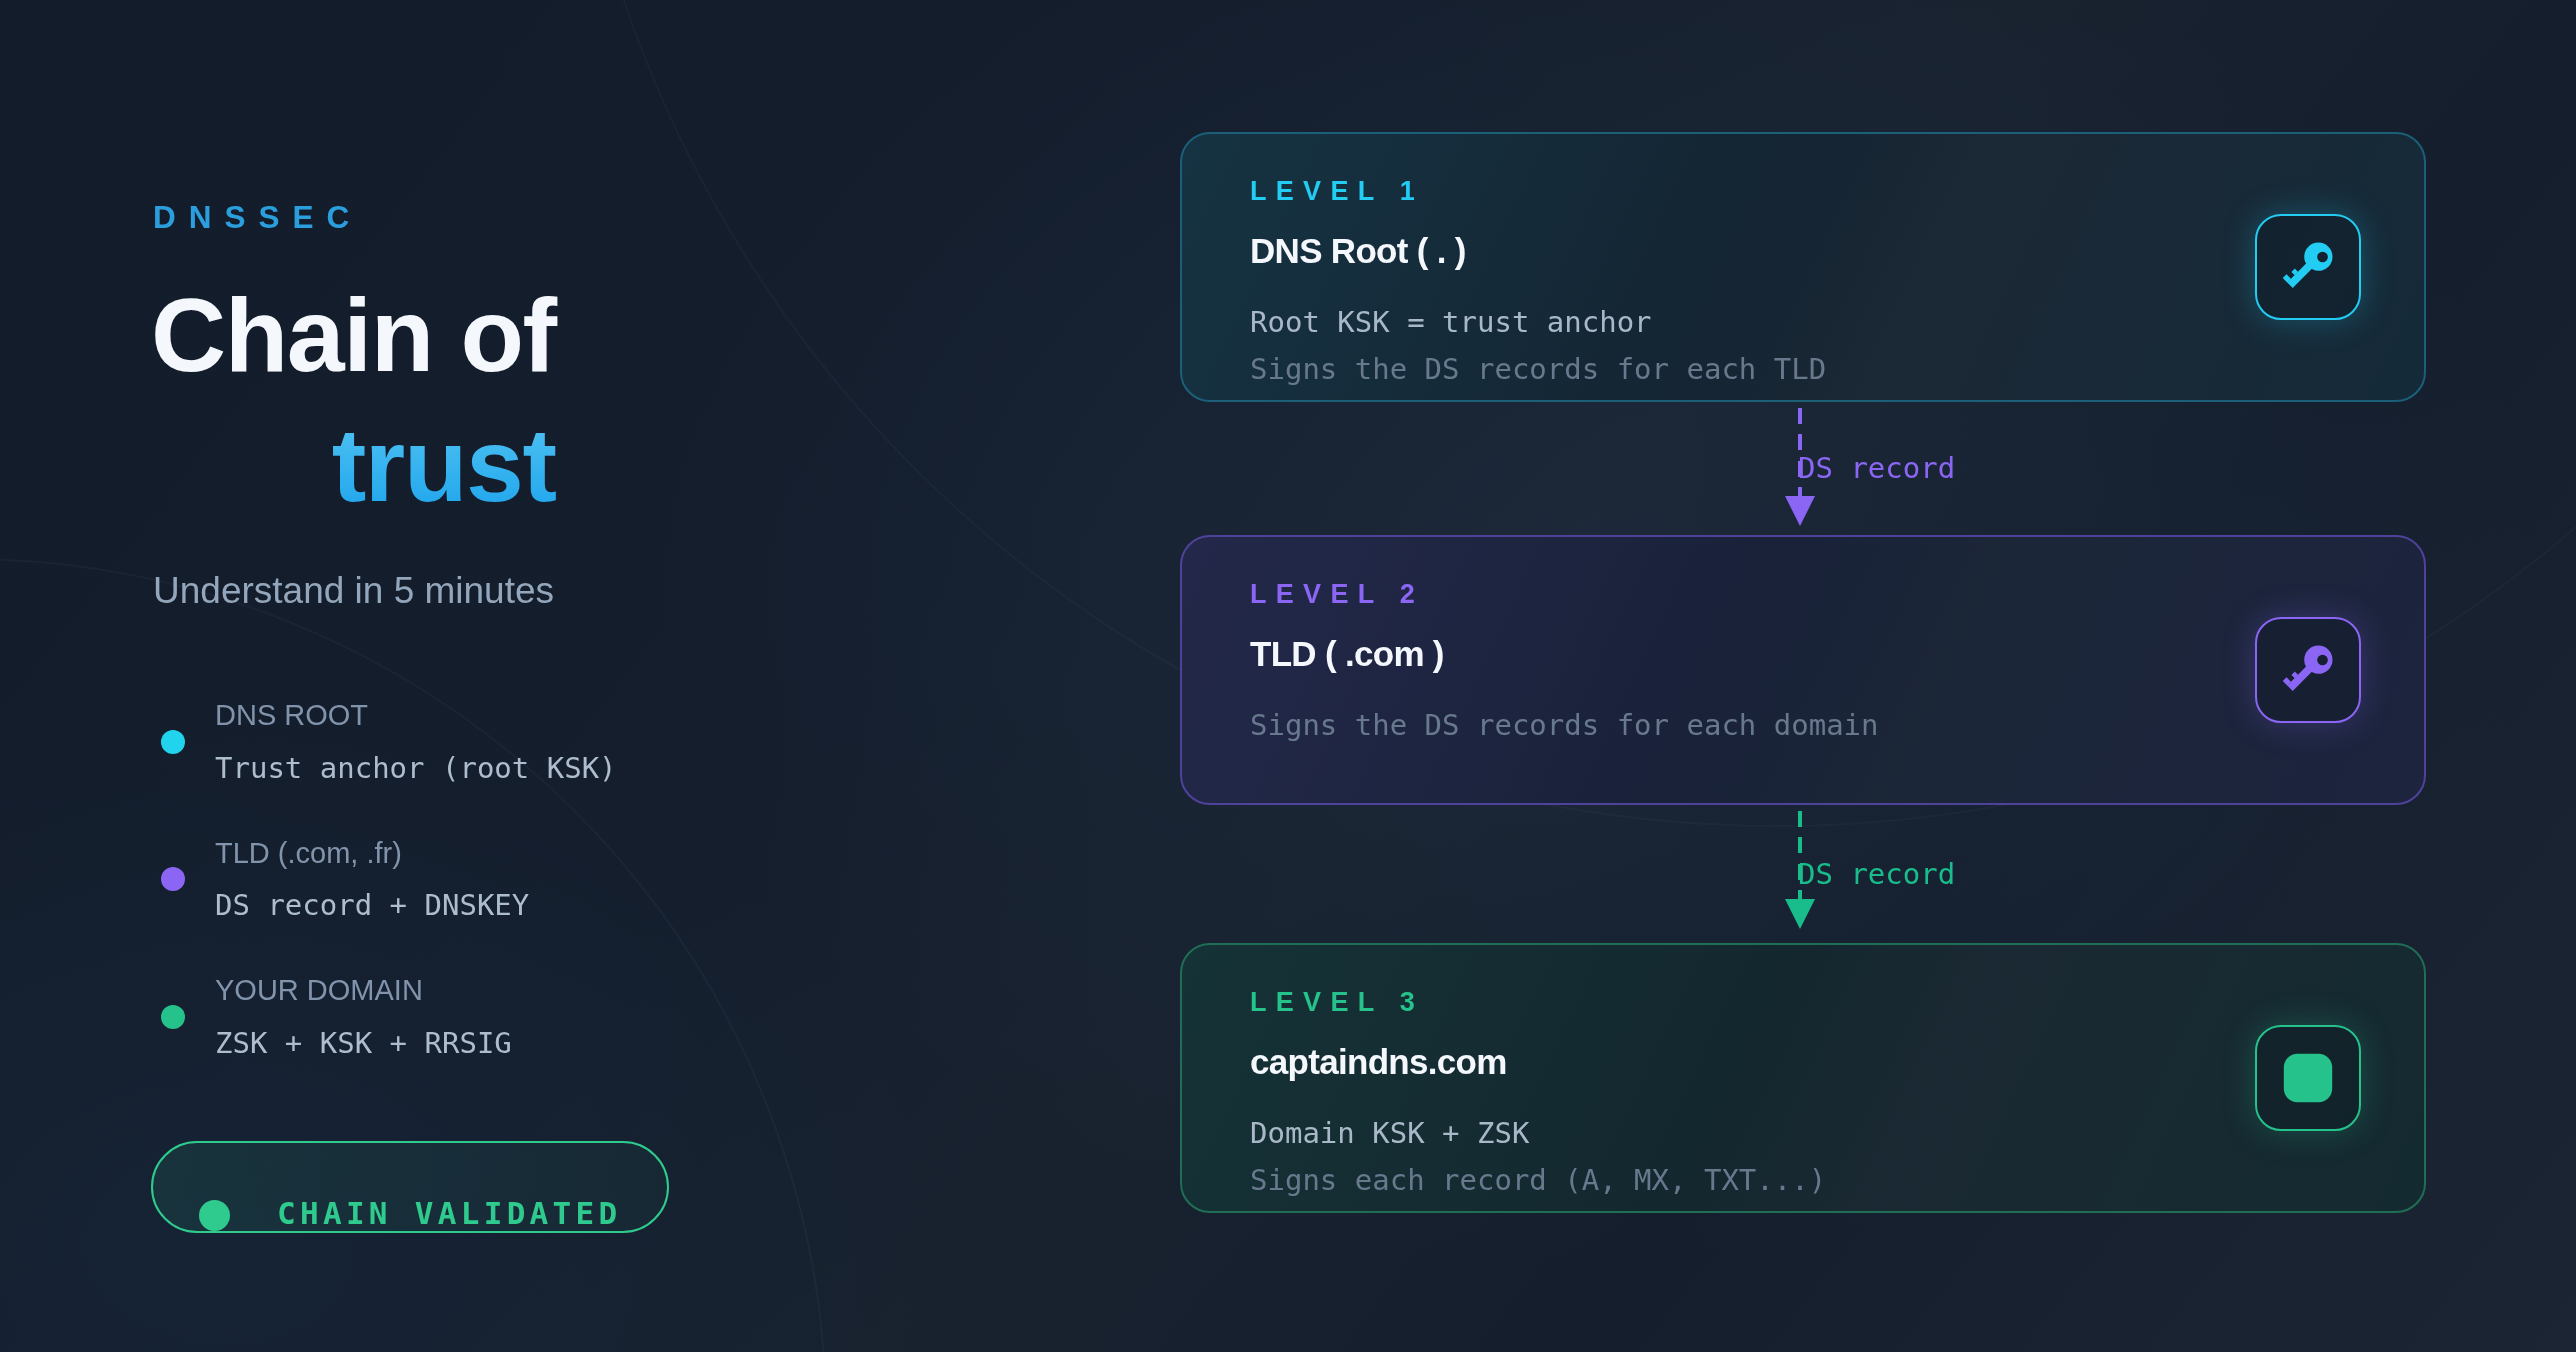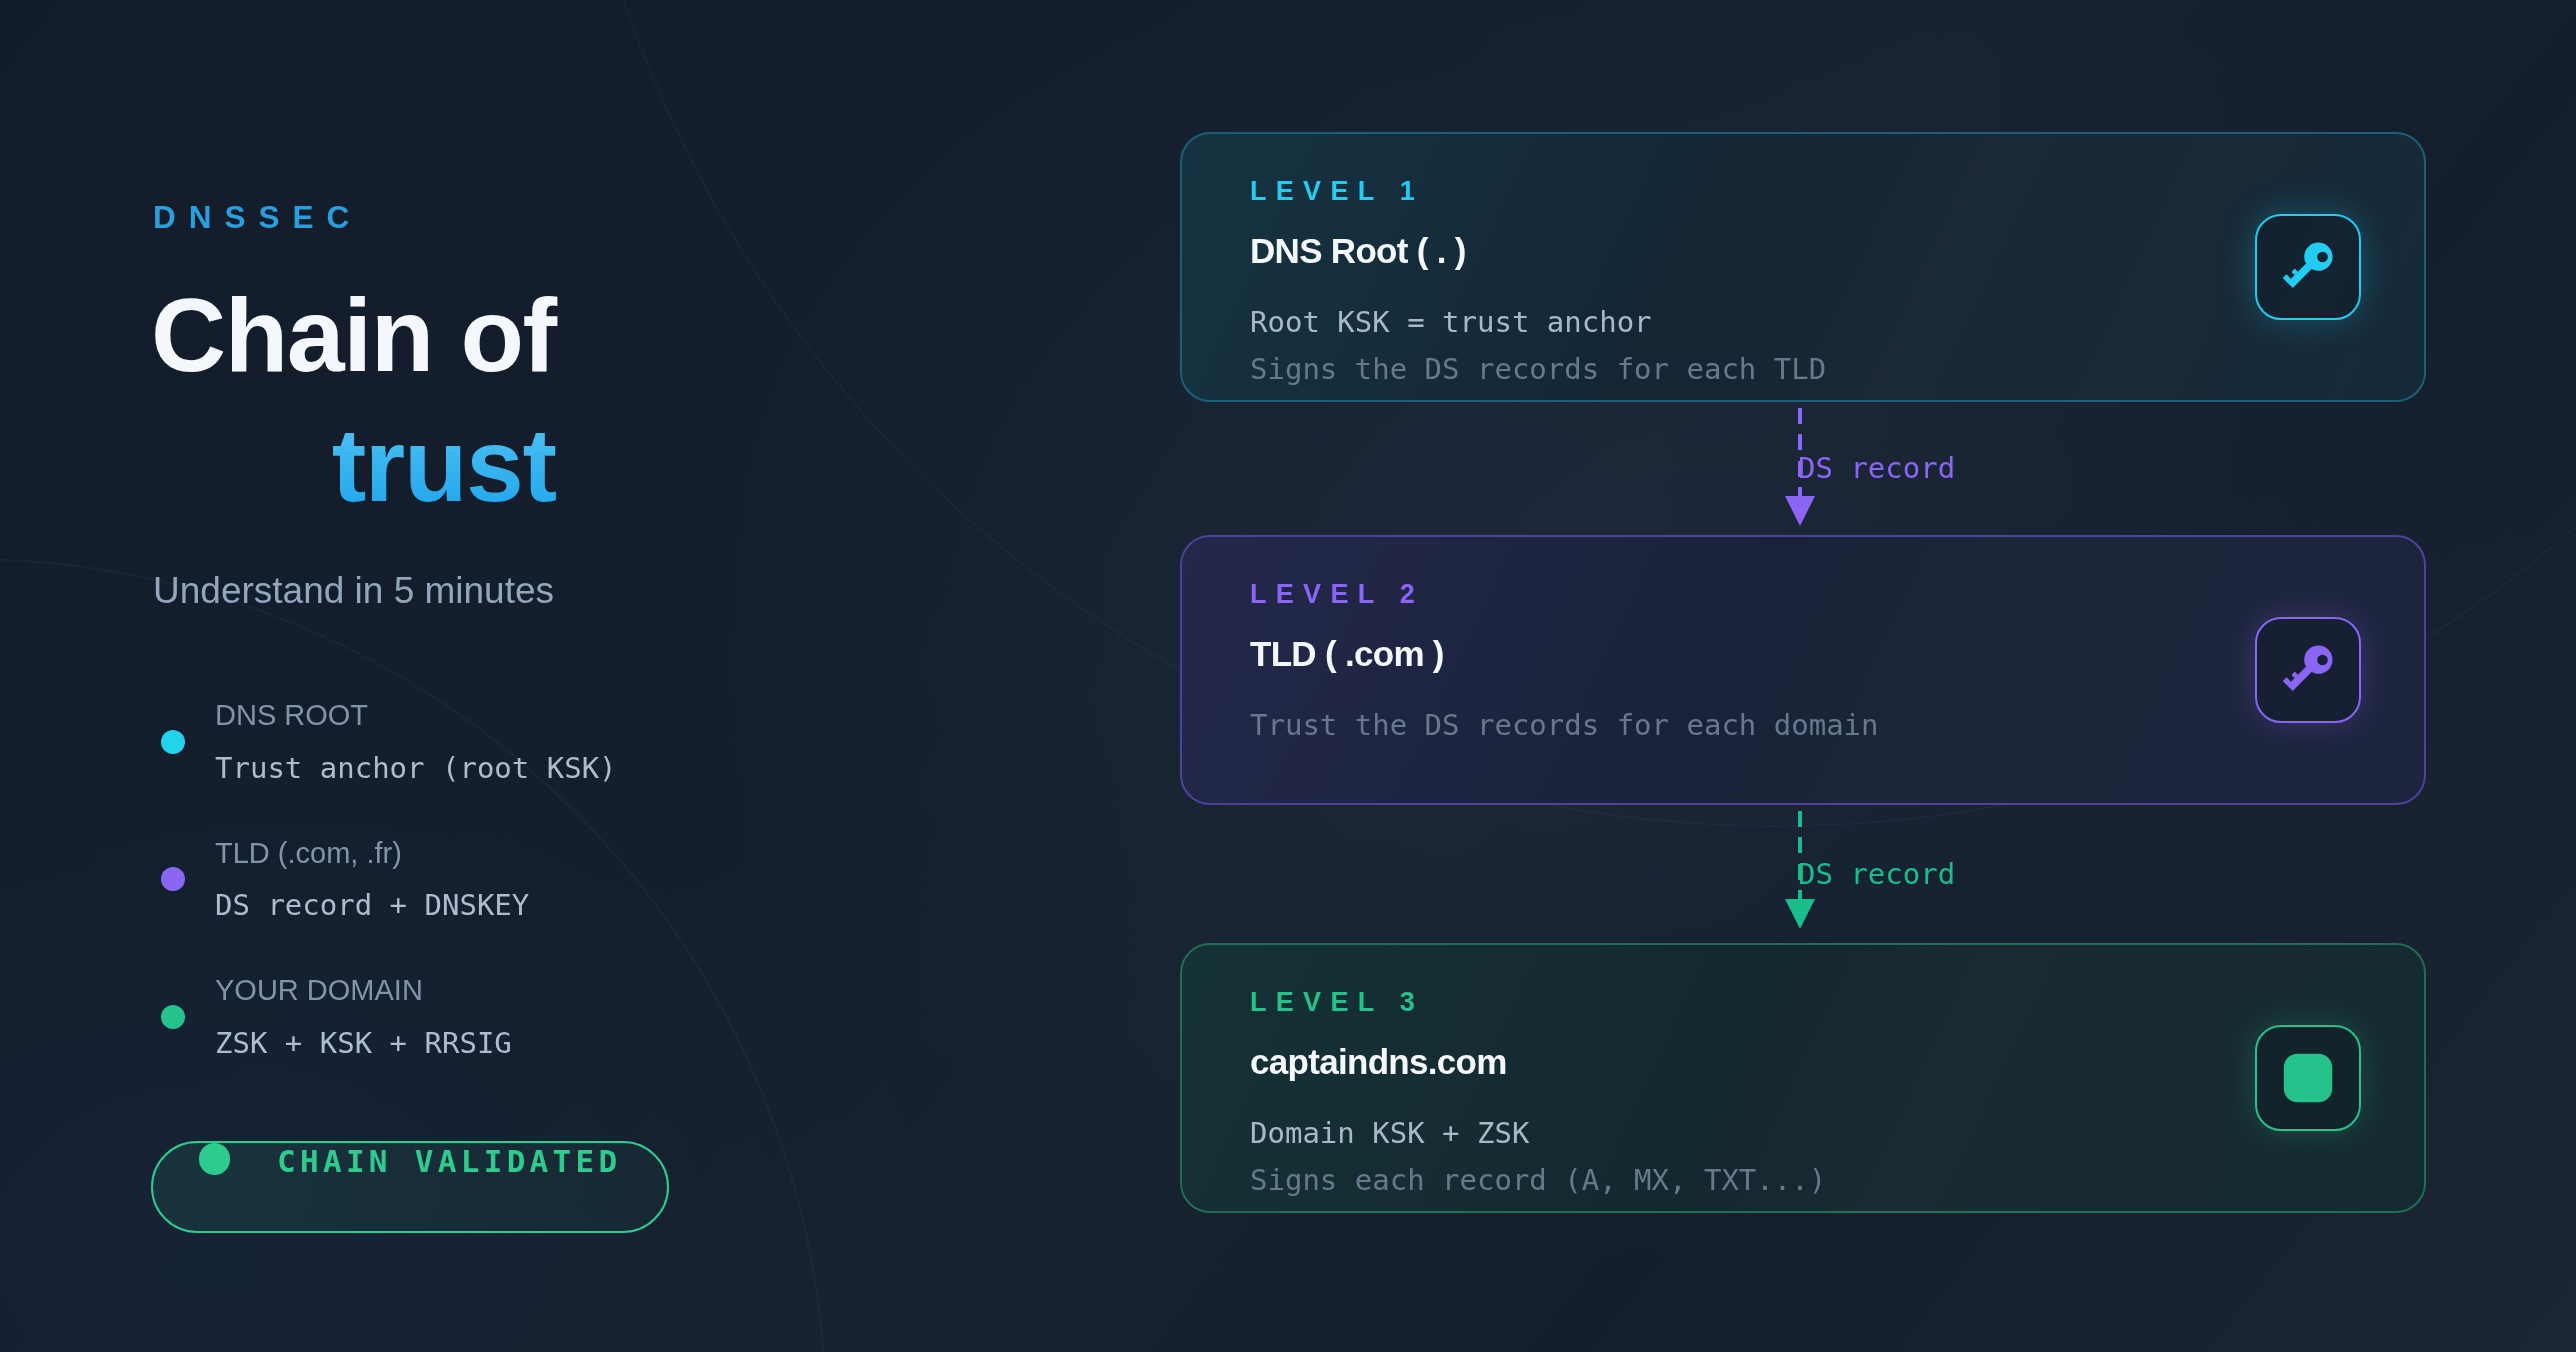--- a/index.html
+++ b/index.html
@@ -45,21 +45,21 @@
   }
   .legend-item{display:flex;align-items:center;gap:30px;}
   .legend-dot{width:24px;height:24px;border-radius:50%;flex:0 0 auto;background:var(--accent,#22d3ee);}
   .legend-title{font-size:29px;color:#8294ab;font-weight:normal;margin-bottom:18.6px;}
   .legend-detail{font-size:29px;color:#aebdcd;}
 
   .status-pill{
     position:absolute;left:151px;top:1141px;width:518px;height:92px;
     border:2.1px solid #2fcb8e;border-radius:46px;
     background:linear-gradient(115deg, rgba(46,203,142,0.10), rgba(46,203,142,0.04));
-    display:flex;align-items:flex-start;justify-content:center;gap:47px;
+    display:flex;align-items:flex-end;justify-content:center;gap:47px;
     box-sizing:border-box;
   }
   .status-dot{width:31.5px;height:31.5px;border-radius:50%;background:#2fcb8e;}
   .status-label{font-size:31px;font-weight:bold;letter-spacing:4.3px;color:#2fcb8e;}
 
   
   .chain{position:absolute;left:1180px;top:132px;width:1246px;height:1095px;}
   .card{
     position:absolute;left:0;width:1246px;height:270px;box-sizing:border-box;
     border-radius:30px;border:2.1px solid;
@@ -165,21 +165,21 @@
 
     <div class="connector con1" style="--accent: #8b66f5;">
       <div class="dash-line"></div>
       <div class="arrow-head"></div>
       <div class="connector-label mono">DS record</div>
     </div>
 
     <article class="card level2" style="--accent: #8b66f5;">
       <div class="card-eyebrow">LEVEL 2</div>
       <h2 class="card-title">TLD ( .com )</h2>
-      <div class="card-line2 mono">Trust the DS records for each domain</div>
+      <div class="card-line2 mono">Signs the DS records for each domain</div>
       <div class="icon-box">
         <svg width="64" height="64" viewBox="0 0 24 24" aria-hidden="true">
           <g transform="rotate(45 12 12)" fill="currentColor">
             <path fill-rule="evenodd" d="M12 1.2 A5.3 5.3 0 1 0 12 11.8 A5.3 5.3 0 1 0 12 1.2 Z M13.2 3.5 A2 2 0 1 1 13.2 7.5 A2 2 0 1 1 13.2 3.5 Z"></path>
             <rect x="10.6" y="11.2" width="2.9" height="10.4"></rect>
             <rect x="8.2" y="19.6" width="2.5" height="2"></rect>
             <rect x="8.9" y="15.9" width="1.8" height="1.8"></rect>
           </g>
         </svg>
       </div>

